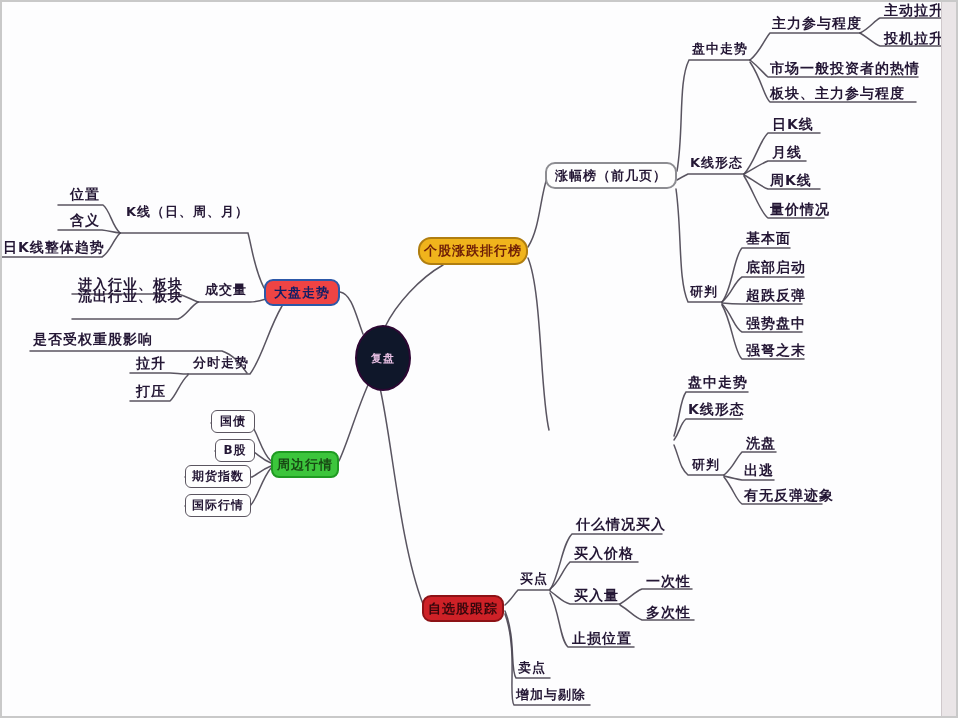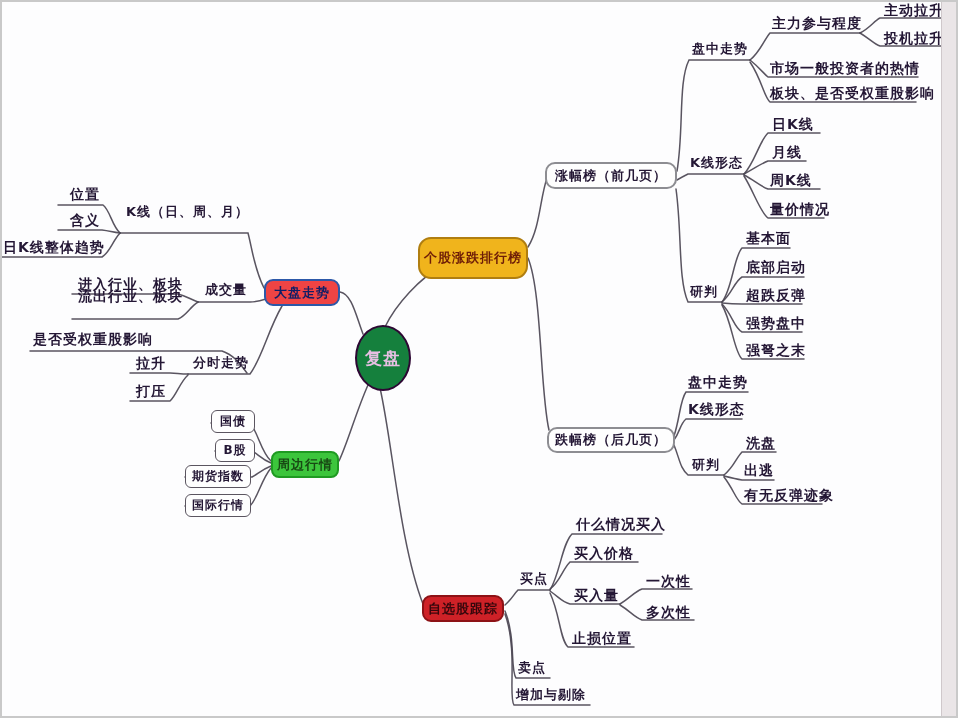--- a/index.html
+++ b/index.html
@@ -23,22 +23,22 @@
     font-size:12px;font-weight:700;color:#241735;white-space:nowrap;
     letter-spacing:1px;box-sizing:border-box;padding:1px 12px;
   }
   .boxnode.gray{border:2px solid #8d8d92;border-radius:10px;font-size:13px;}
   .boxnode.blue{background:#ef4444;border:2px solid #2c58a8;border-radius:9px;color:#111e66;font-size:13px;}
   .boxnode.green{background:#3cc53c;border:2px solid #1f9a22;border-radius:8px;color:#184a14;font-size:13px;}
   .boxnode.yellow{background:#f0b41c;border:2px solid #b07e10;border-radius:13px;color:#6e1d07;font-size:13px;}
   .boxnode.red{background:#ce2127;border:2px solid #8d1216;border-radius:9px;color:#37070c;font-size:13px;}
   .rootnode{
     position:absolute;display:flex;align-items:center;justify-content:center;
-    background:#15803d;border:2px solid #2d0733;border-radius:50%;
-    color:#e7bfe3;font-size:17px;font-weight:700;letter-spacing:1px;
+    background:#0f172a;border:2px solid #2d0733;border-radius:50%;
+    color:#e7bfe3;font-size:11px;font-weight:700;letter-spacing:1px;
   }
 </style>
 </head>
 <body>
 
 <div class="stage">
 
   <svg class="links" width="958" height="718">
 
     <path d="M340,292 C352,294 356,316 363,334"></path>
@@ -116,30 +116,29 @@
   <div class="lbl" style="left:33px;top:332px">是否受权重股影响</div>
   <div class="lbl" style="left:136px;top:356px">拉升</div>
   <div class="lbl" style="left:136px;top:384px">打压</div>
 
   <div class="boxnode green" style="left:271px;top:451px;width:68px;height:27px">周边行情</div>
   <div class="boxnode" style="left:211px;top:410px;width:44px;height:23px">国债</div>
   <div class="boxnode" style="left:215px;top:439px;width:40px;height:23px">B股</div>
   <div class="boxnode" style="left:185px;top:465px;width:66px;height:23px">期货指数</div>
   <div class="boxnode" style="left:185px;top:494px;width:66px;height:23px">国际行情</div>
 
-  <div class="boxnode yellow" style="left:418px;top:237px;width:110px;height:42px">个股涨跌排行榜</div>
+  <div class="boxnode yellow" style="left:418px;top:237px;width:110px;height:28px">个股涨跌排行榜</div>
   <div class="boxnode gray" style="left:545px;top:162px;width:132px;height:27px">涨幅榜（前几页）</div>
-  <div class="boxnode gray" style="left:547px;top:427px;width:128px;height:26px">跌幅榜（后几页）</div>
 
   <div class="lbl big" style="left:692px;top:42px">盘中走势</div>
   <div class="lbl" style="left:772px;top:16px">主力参与程度</div>
   <div class="lbl" style="left:884px;top:3px">主动拉升</div>
   <div class="lbl" style="left:884px;top:31px">投机拉升</div>
   <div class="lbl" style="left:770px;top:61px">市场一般投资者的热情</div>
-  <div class="lbl" style="left:770px;top:86px">板块、是否受权重股影响</div>
+  <div class="lbl" style="left:770px;top:86px">板块、主力参与程度</div>
   <div class="lbl big" style="left:690px;top:156px">K线形态</div>
   <div class="lbl" style="left:772px;top:117px">日K线</div>
   <div class="lbl" style="left:772px;top:145px">月线</div>
   <div class="lbl" style="left:770px;top:173px">周K线</div>
   <div class="lbl" style="left:770px;top:202px">量价情况</div>
   <div class="lbl big" style="left:690px;top:285px">研判</div>
   <div class="lbl" style="left:746px;top:231px">基本面</div>
   <div class="lbl" style="left:746px;top:260px">底部启动</div>
   <div class="lbl" style="left:746px;top:288px">超跌反弹</div>
   <div class="lbl" style="left:746px;top:316px">强势盘中</div>

